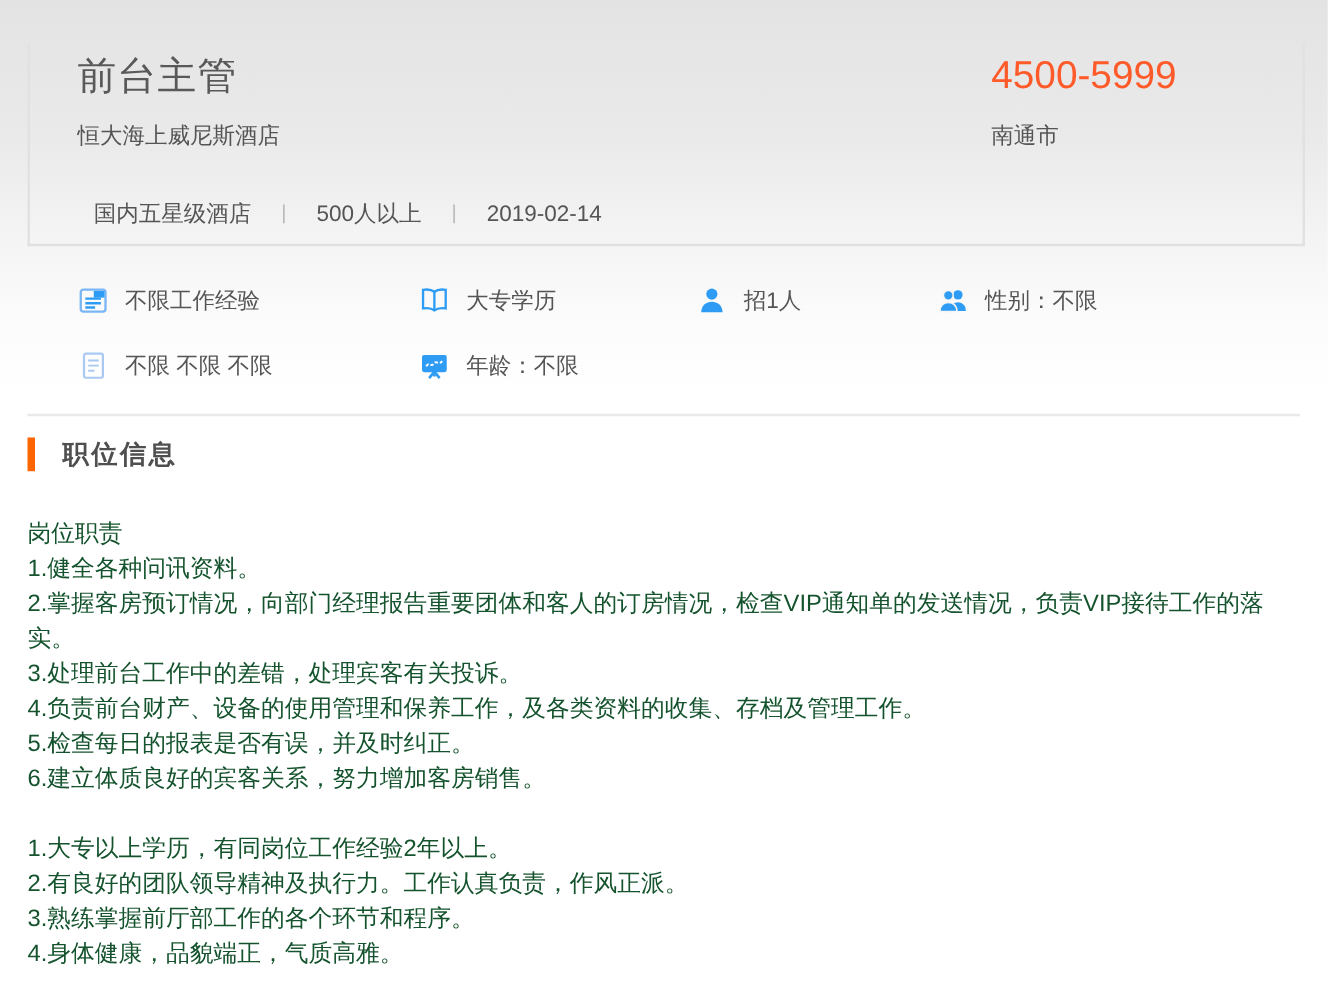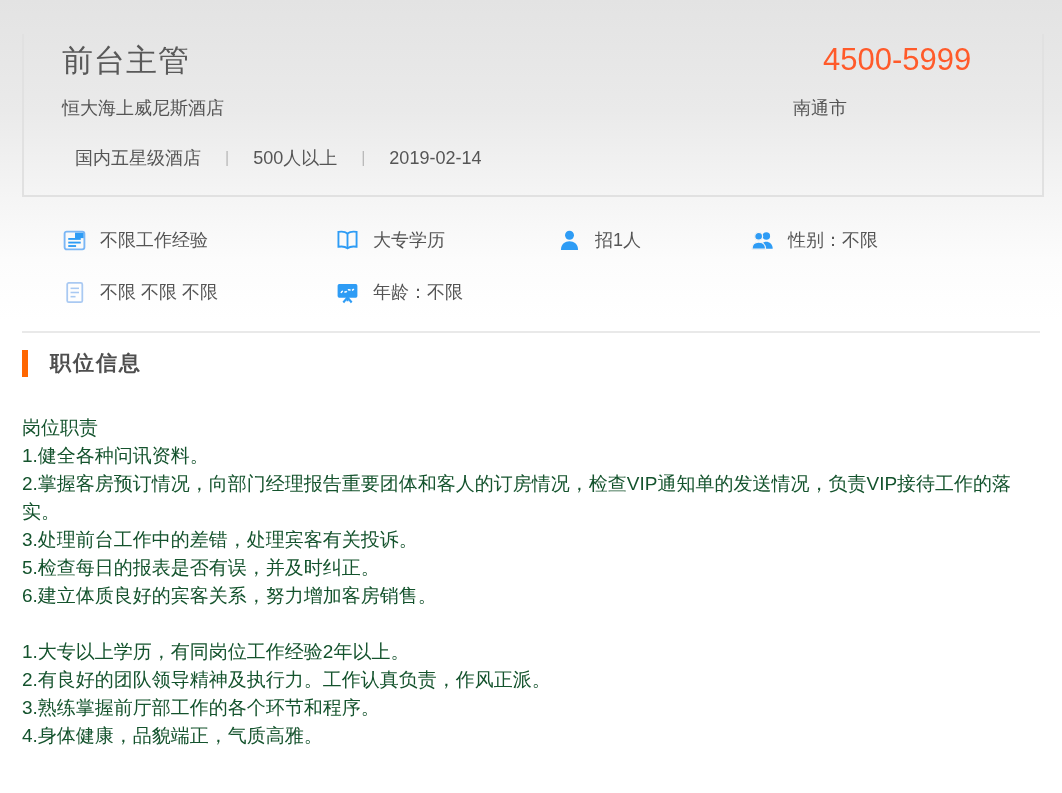--- a/index.html
+++ b/index.html
@@ -35,34 +35,34 @@
   .company {
     position: absolute;
     left: 38px;
     top: 62px;
     font-size: 18px;
     color: #555555;
   }
   .meta-row {
     position: absolute;
     left: 51px;
-    top: 112px;
+    top: 125px;
     font-size: 18px;
     color: #555555;
     display: flex;
     align-items: center;
   }
   .meta-sep {
     color: #b9b9b9;
     margin: 0 24px;
     font-size: 16px;
   }
   .salary {
     position: absolute;
-    left: 799px;
+    left: 769px;
     top: 8px;
     font-size: 31px;
     color: #ff5a2a;
   }
   .city {
     position: absolute;
     left: 769px;
     top: 62px;
     font-size: 18px;
     color: #555555;
@@ -229,20 +229,21 @@
 <div class="section-header">
   <span class="section-bar"></span>
   <span class="section-title">职位信息</span>
 </div>
 
 <div class="description">
   <div class="desc-line">岗位职责</div>
   <div class="desc-line">1.健全各种问讯资料。</div>
   <div class="desc-line">2.掌握客房预订情况，向部门经理报告重要团体和客人的订房情况，检查VIP通知单的发送情况，负责VIP接待工作的落实。</div>
   <div class="desc-line">3.处理前台工作中的差错，处理宾客有关投诉。</div>
+  <div class="desc-line">4.负责前台财产、设备的使用管理和保养工作，及各类资料的收集、存档及管理工作。</div>
   <div class="desc-line">5.检查每日的报表是否有误，并及时纠正。</div>
   <div class="desc-line">6.建立体质良好的宾客关系，努力增加客房销售。</div>
   <div class="desc-line"></div>
   <div class="desc-line">1.大专以上学历，有同岗位工作经验2年以上。</div>
   <div class="desc-line">2.有良好的团队领导精神及执行力。工作认真负责，作风正派。</div>
   <div class="desc-line">3.熟练掌握前厅部工作的各个环节和程序。</div>
   <div class="desc-line">4.身体健康，品貌端正，气质高雅。</div>
 </div>
 
 </body></html>

